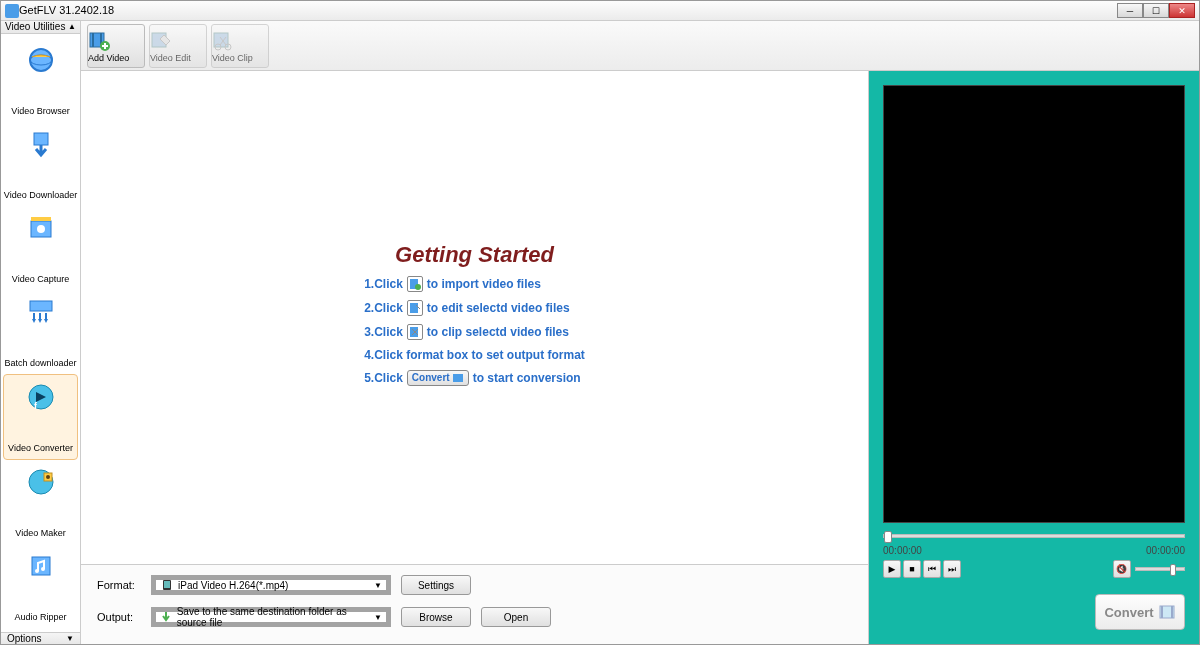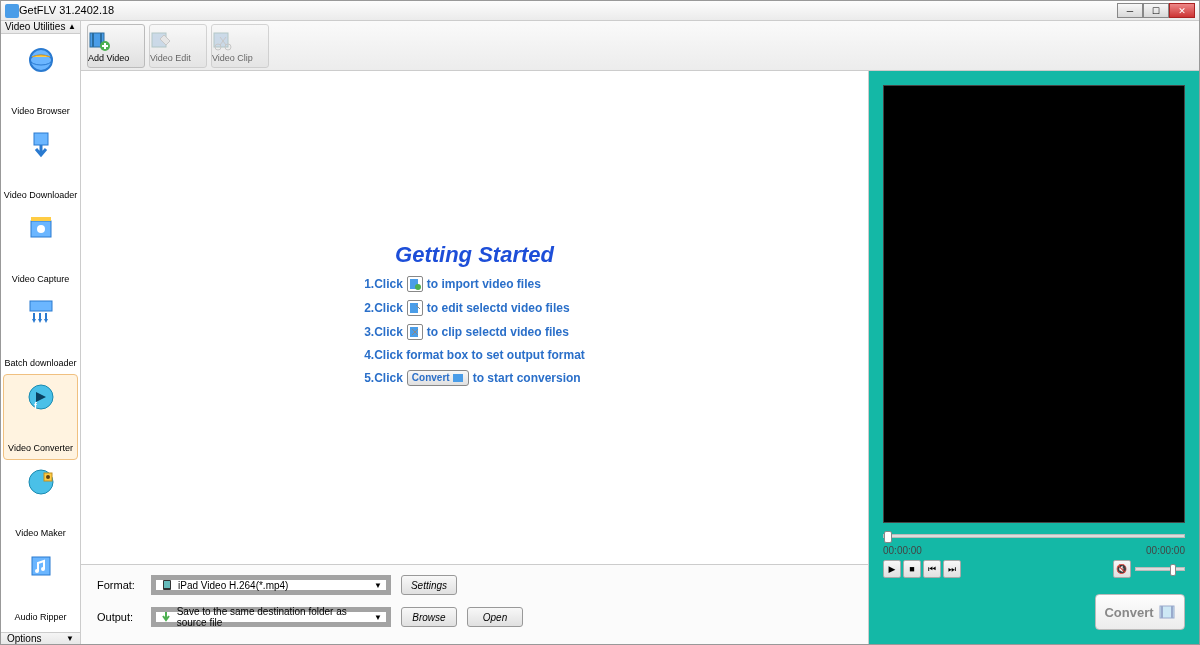--- a/index.html
+++ b/index.html
@@ -30,32 +30,32 @@
 .toolbar { height: 50px; background: linear-gradient(#fafafa,#ececec); border-bottom: 1px solid #ccc; display: flex; align-items: center; padding: 2px 6px; gap: 4px; }
 .toolbar-btn { width: 58px; height: 44px; background: linear-gradient(#f8f8f8,#e0e0e0); border: 1px solid #bbb; border-radius: 3px; display: flex; flex-direction: column; align-items: flex-start; justify-content: center; cursor: pointer; font-size: 9px; }
 .toolbar-btn.disabled { opacity: 0.6; cursor: default; }
 .toolbar-icon { width: 22px; height: 22px; margin-bottom: 2px; }
 
 .work-area { flex: 1; display: flex; }
 
 .center-panel { flex: 1; display: flex; flex-direction: column; border-right: 1px solid #ccc; }
 .instruction-area { flex: 1; display: flex; align-items: center; justify-content: center; position: relative; }
 .instructions { text-align: left; }
-.getting-started { color: #1d4ed8; font-weight: bold; font-size: 22px; font-style: italic; text-align: center; }
+.getting-started { color: #7f1d1d; font-weight: bold; font-size: 22px; font-style: italic; text-align: center; }
 .inst-line { color: #2a6fc9; font-weight: bold; font-size: 12px; margin: 8px 0; display: flex; align-items: center; gap: 4px; }
 .mini-icon { width: 16px; height: 16px; display: inline-flex; align-items: center; justify-content: center; background: #fff; border: 1px solid #888; border-radius: 2px; }
 .convert-badge { border: 1px solid #888; border-radius: 3px; padding: 1px 4px; background: linear-gradient(#f8f8f8,#e0e0e0); font-size: 10px; display: inline-flex; align-items: center; gap: 2px; }
 
 .bottom-panel { height: 80px; border-top: 1px solid #ccc; padding: 10px 16px; background: #fbfbfb; }
 .form-row { display: flex; align-items: center; gap: 10px; margin-bottom: 12px; }
 .form-label { width: 44px; font-size: 11px; }
 .dropdown { flex: 0 0 240px; height: 20px; border: 5px solid #a3a3a3; background: #fff; display: flex; align-items: center; padding: 0 4px; font-size: 10px; position: relative; }
 .dropdown .dd-icon { width: 14px; height: 14px; margin-right: 4px; display: inline-flex; align-items: center; justify-content: center; }
 .dropdown .dd-arrow { margin-left: auto; font-size: 8px; }
-.small-btn { width: 56px; height: 20px; background: linear-gradient(#f8f8f8,#e0e0e0); border: 1px solid #999; border-radius: 3px; font-size: 10px; cursor: pointer; font-style: italic; }
+.small-btn { width: 70px; height: 20px; background: linear-gradient(#f8f8f8,#e0e0e0); border: 1px solid #999; border-radius: 3px; font-size: 10px; cursor: pointer; }
 
 .preview-panel { width: 330px; display: flex; flex-direction: column; padding: 14px; background: #14b8a6; }
 .preview-display { flex: 1; background: #000; border: 1px solid #444; }
 .timeline-row { height: 14px; display: flex; align-items: center; margin-top: 6px; }
 .timeline-track { flex: 1; height: 4px; background: #ddd; border: 1px solid #bbb; position: relative; }
 .timeline-thumb { position: absolute; left: 0; top: -4px; width: 8px; height: 12px; background: #fff; border: 1px solid #888; border-radius: 2px; }
 .time-row { display: flex; justify-content: space-between; font-size: 10px; color: #444; margin-top: 2px; }
 .controls-row { display: flex; align-items: center; gap: 2px; margin-top: 4px; }
 .ctrl-btn { width: 18px; height: 18px; background: linear-gradient(#f8f8f8,#e0e0e0); border: 1px solid #aaa; border-radius: 2px; font-size: 9px; display: flex; align-items: center; justify-content: center; cursor: pointer; }
 .volume-area { margin-left: auto; display: flex; align-items: center; gap: 4px; }

